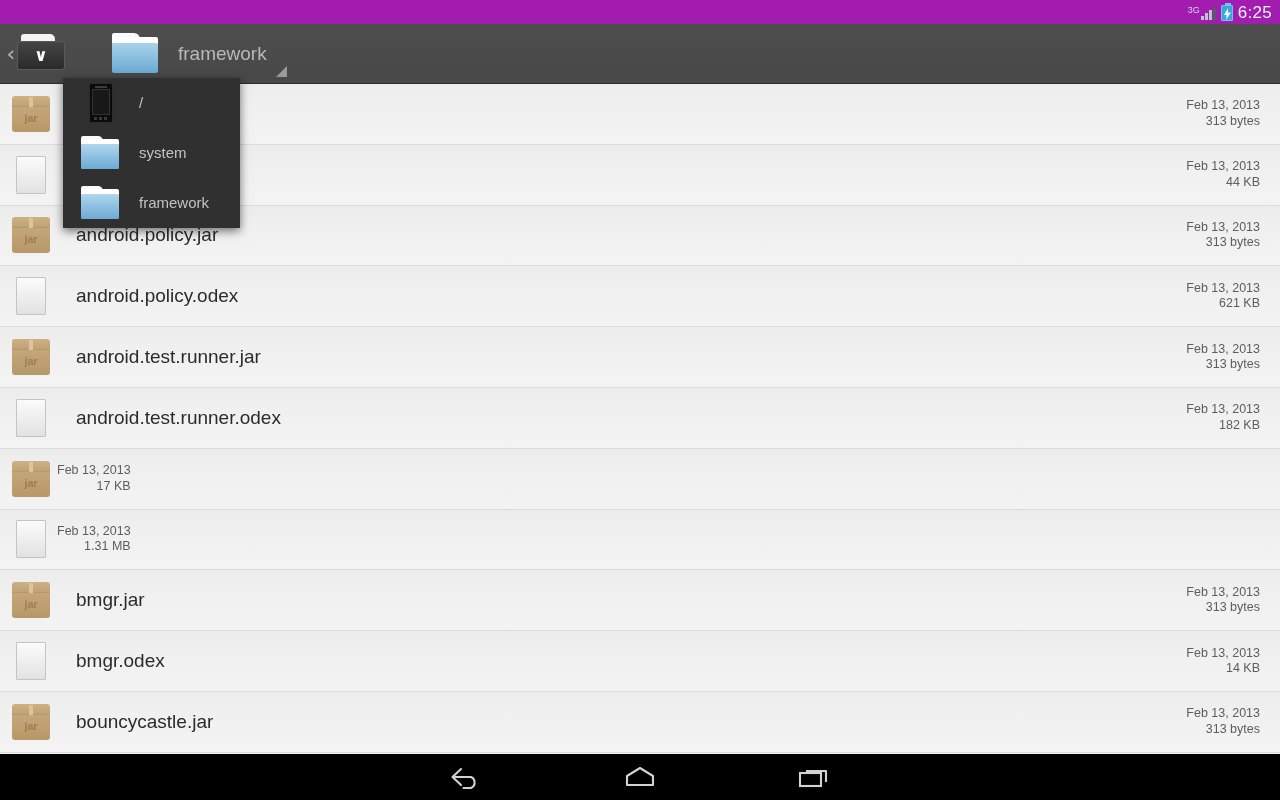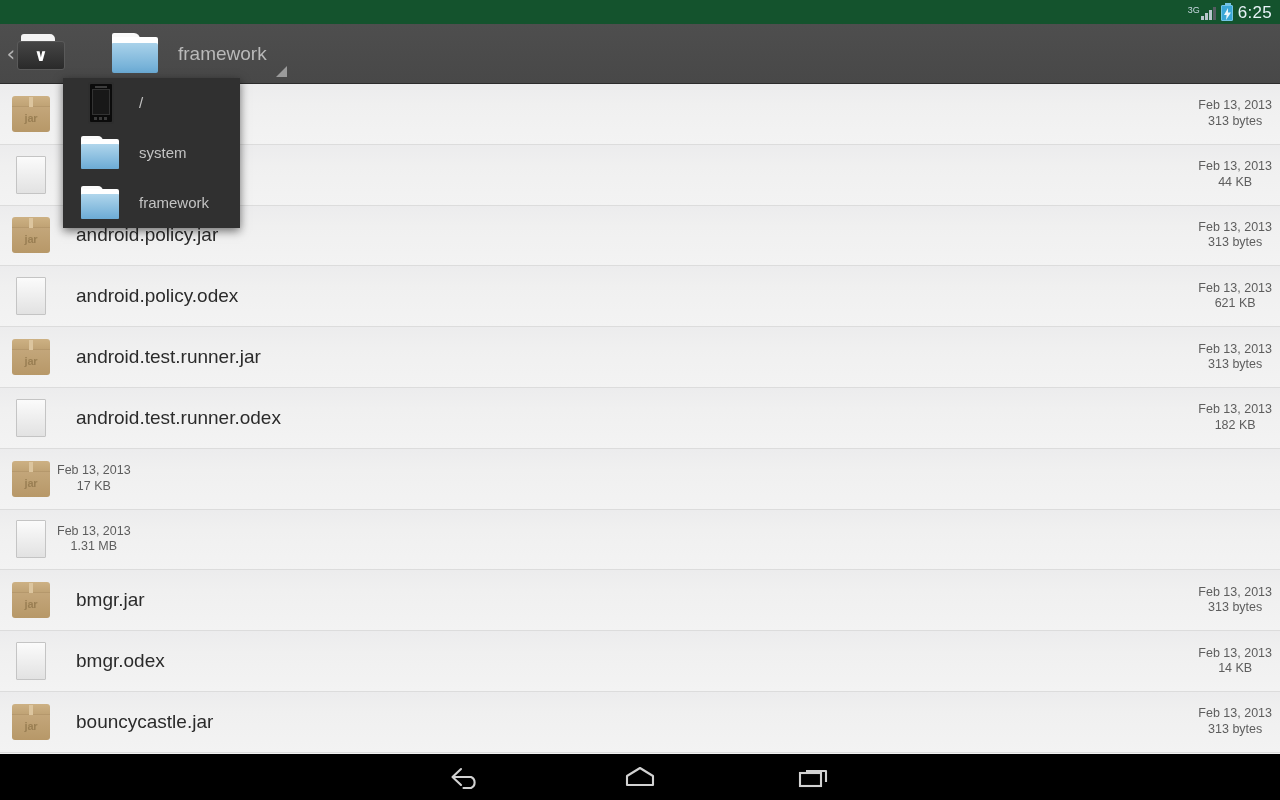--- a/index.html
+++ b/index.html
@@ -8,21 +8,21 @@
     width:1280px; height:800px;
     background:#000;
     font-family:"Liberation Sans", sans-serif;
     overflow:hidden;
   }
   #screen { position:relative; width:1280px; height:800px; background:#f2f2f2; }
 
   
   #status-bar {
     position:absolute; top:0; left:0; width:1280px; height:24px;
-    background:#14532d; color:#fff;
+    background:#a21caf; color:#fff;
     display:flex; align-items:center; justify-content:flex-end;
     padding-right:8px;
   }
   .sb-right { display:flex; align-items:flex-end; gap:5px; height:24px; padding-bottom:2px; }
   .net-wrap { display:flex; align-items:flex-end; gap:1px; height:20px; padding-bottom:2px; }
   .net-label { font-size:9px; color:#c8d8e0; line-height:9px; position:relative; top:-5px; }
   .sig-bars { display:flex; align-items:flex-end; gap:1px; height:13px; }
   .sig-bars i { display:block; width:3px; background:#b9c6cc; }
   .sig-bars i:nth-child(1){ height:4px; }
   .sig-bars i:nth-child(2){ height:7px; }
@@ -140,21 +140,21 @@
     width:30px; height:38px;
     background:linear-gradient(#fbfbfb,#e2e2e2);
     border:1px solid #c4c4c4; border-radius:1px;
   }
   .row .fname {
     flex:1 1 auto; padding-left:19px;
     font-size:19px; line-height:22px; color:#2b2b2b;
     white-space:nowrap; overflow:hidden;
   }
   .row .meta {
-    flex:0 0 auto; text-align:center; padding-right:8px;
+    flex:0 0 auto; text-align:right; padding-right:20px;
     font-size:12.5px; line-height:15.5px; color:#5d5d5d;
   }
 
   
   #spinner-dropdown {
     position:absolute; top:78px; left:63px; width:177px; height:150px;
     background:#303030; z-index:40;
     box-shadow:0 3px 9px rgba(0,0,0,.55);
   }
   .dd-item { display:flex; align-items:center; height:50px; padding-left:14px; cursor:pointer; }

